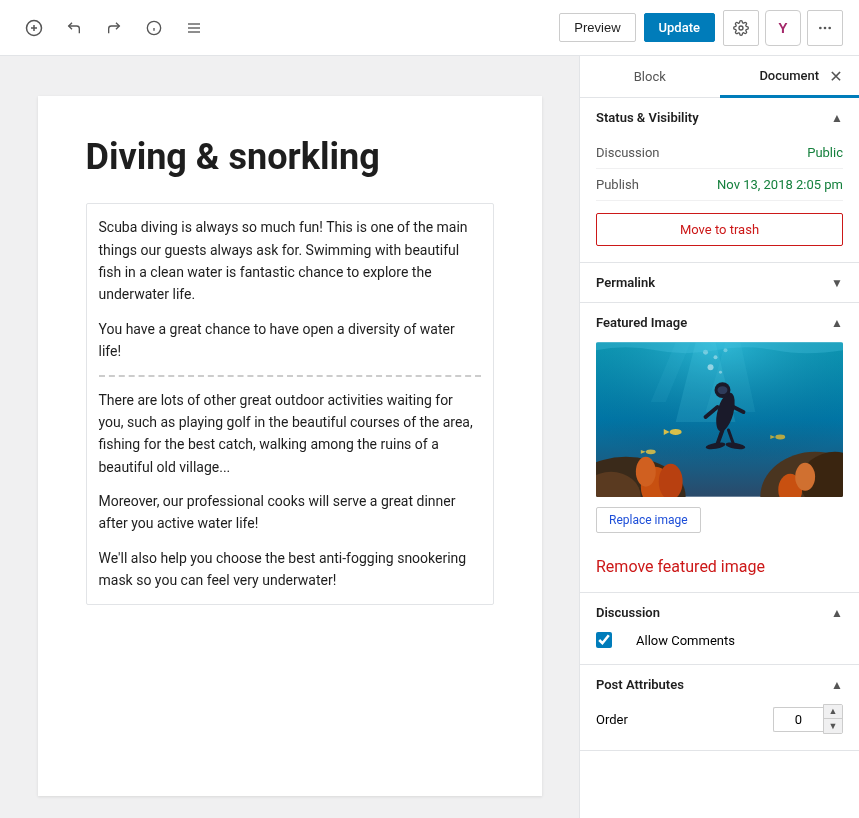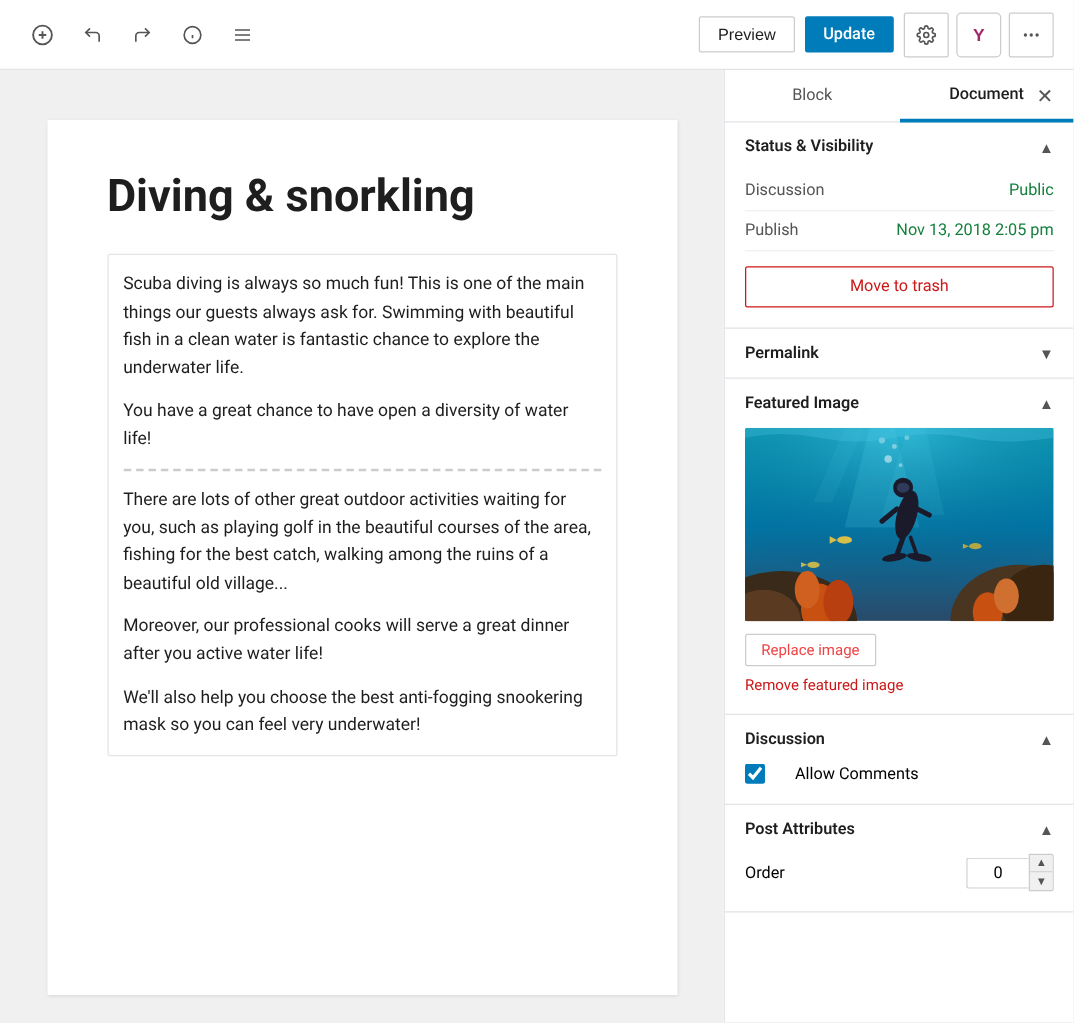--- a/index.html
+++ b/index.html
@@ -130,25 +130,25 @@
     .featured-image-container {
       width: 100%; height: 155px; overflow: hidden; margin-bottom: 10px;
       border-radius: 2px; position: relative;
     }
     .featured-image-svg {
       width: 100%; height: 100%;
     }
     .replace-image-btn {
       padding: 5px 12px; background: #fff; border: 1px solid #ccc;
       border-radius: 2px; cursor: pointer; font-size: 12px; font-family: inherit;
-      color: #ef4444;
+      color: #1d4ed8;
     }
     .remove-featured-link {
       display: block; color: #cc1818; text-decoration: none;
-      font-size: 12px; margin-top: 8px; cursor: pointer; background: none; border: none; font-family: inherit; padding: 0;
+      font-size: 16px; margin-top: 24px; cursor: pointer; background: none; border: none; font-family: inherit; padding: 0;
     }
 
     
     .checkbox-row {
       display: flex; align-items: center; gap: 24px; font-size: 13px;
     }
     .checkbox-input {
       width: 16px; height: 16px; accent-color: #007cba; cursor: pointer;
     }
 

